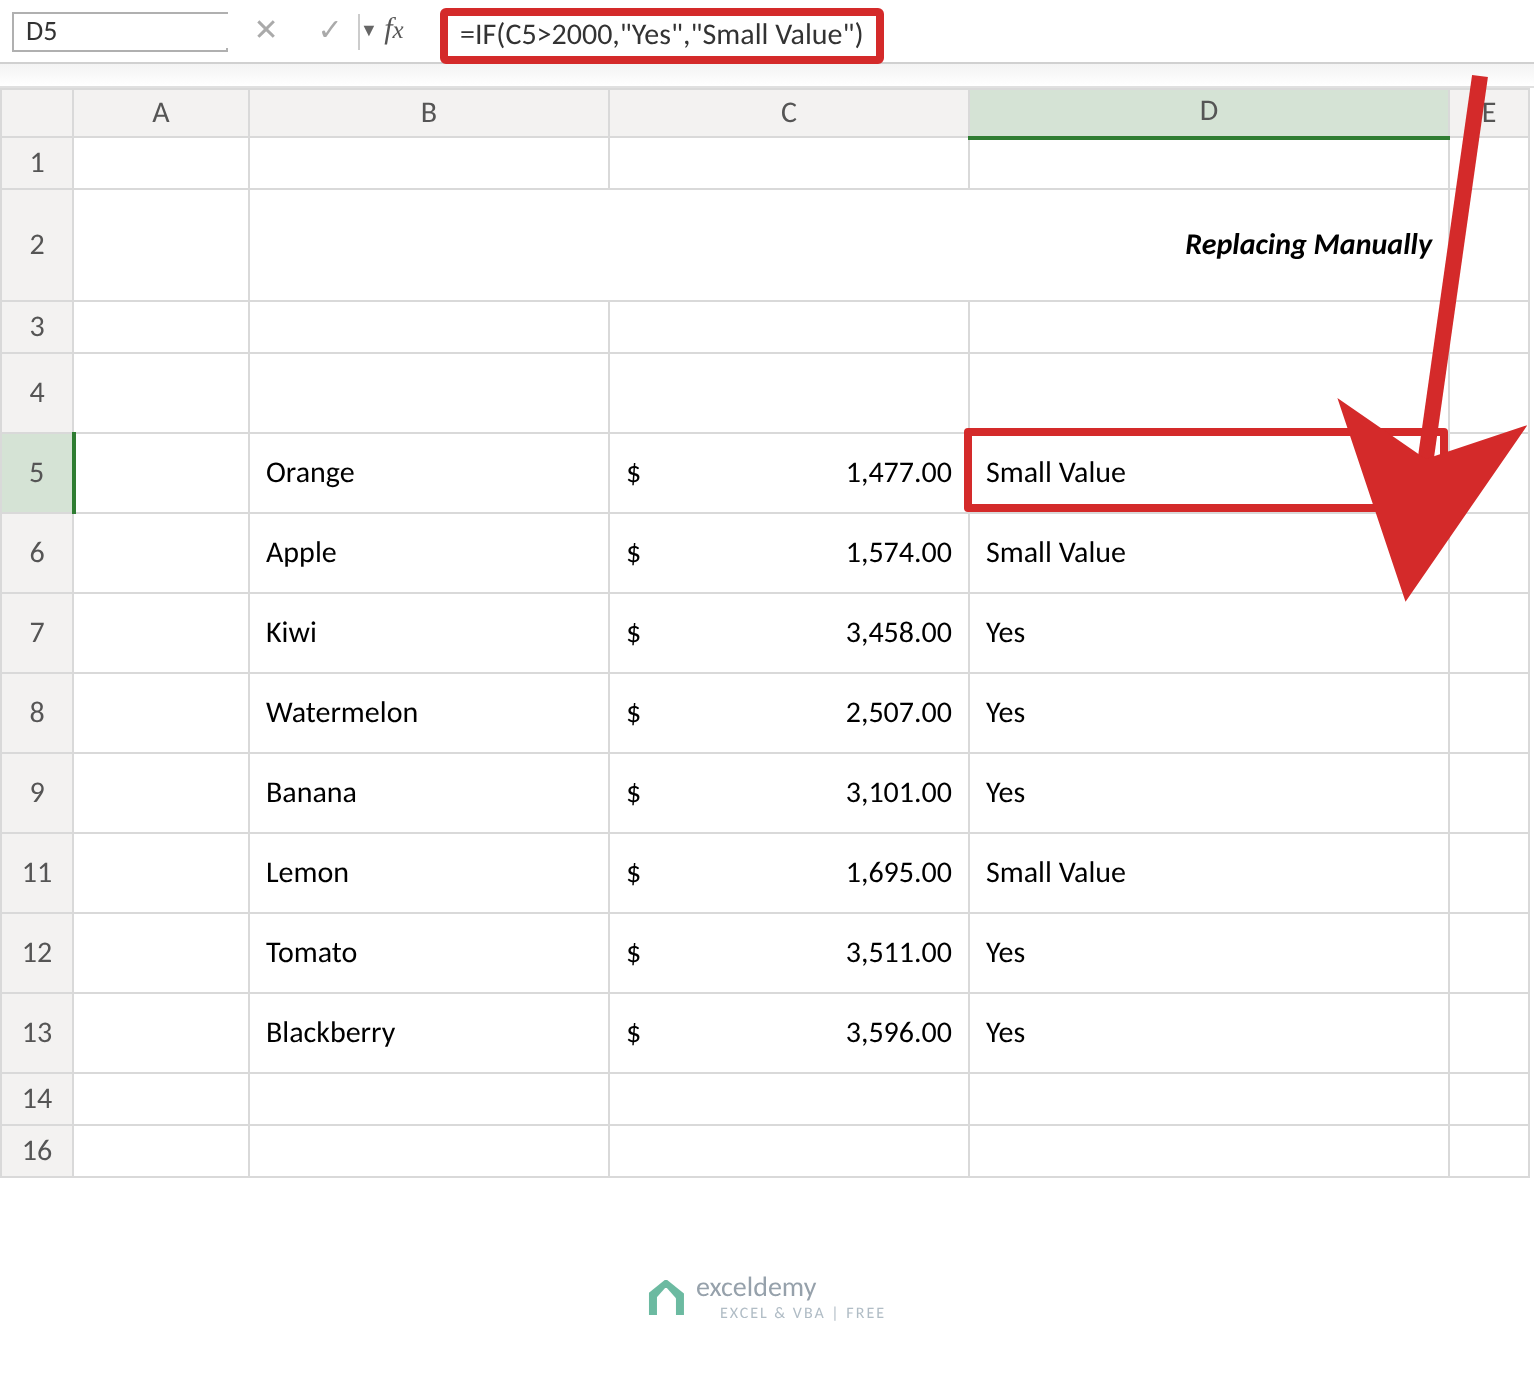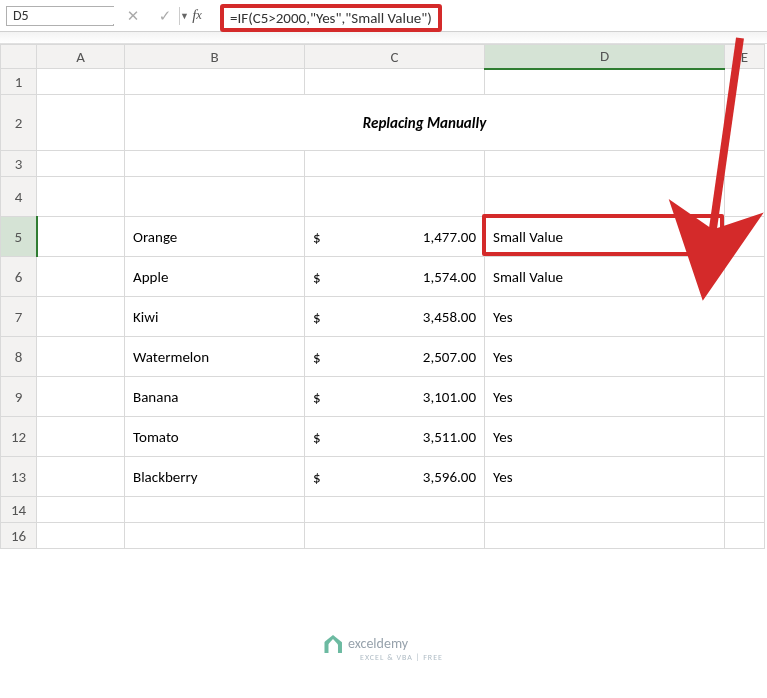--- a/index.html
+++ b/index.html
@@ -25,37 +25,37 @@
   th.col-head { background: #f3f2f1; color: #555; font-weight: normal; height: 24px; text-align: center; }
   th.col-head.active { background: #d5e3d5; border-bottom: 2px solid #2f7d32; }
   th.row-head { background: #f3f2f1; color: #555; font-weight: normal; width: 36px; text-align: center; }
   th.row-head.active { background: #d5e3d5; border-right: 2px solid #2f7d32; }
   th.corner { background: #f3f2f1; width: 36px; }
 
   td.cell { height: 40px; padding: 0 8px; background: #fff; }
   tr.short td.cell { height: 26px; }
 
   
-  .title-cell { text-align: center; font-size: 26px; font-weight: bold; font-style: italic; font-family: Calibri, Arial, sans-serif; }
+  .title-cell { text-align: right; font-size: 26px; font-weight: bold; font-style: italic; font-family: Calibri, Arial, sans-serif; }
 
   .data-header { background: #00b0e0; color: #fff; font-weight: bold; text-align: center; border: 1px solid #000; font-size: 17px; }
   .data-cell { border: 1px solid #000; font-size: 17px; padding: 0 10px; }
   .price-cell { text-align: left; position: relative; }
   .price-cell .cur { float: left; }
   .price-cell .amt { float: right; }
   .alt { background: #d6e6f4; }
 
   
   .sel-outline { position: absolute; border: 4px solid #d42a2a; pointer-events: none; border-radius: 2px; }
 
   
   .arrow-svg { position: absolute; pointer-events: none; }
 
   
-  .watermark { position: absolute; bottom: 36px; left: 50%; transform: translateX(-50%); display: flex; align-items: flex-start; gap: 6px; opacity: 0.7; font-size: 14px; color: #6a7a88; }
+  .watermark { position: absolute; bottom: 36px; left: 50%; transform: translateX(-50%); display: flex; align-items: center; gap: 6px; opacity: 0.7; font-size: 14px; color: #6a7a88; }
   .watermark .logo { width: 18px; height: 18px; background: #2f9e7a; clip-path: polygon(0 40%, 50% 0, 100% 40%, 100% 100%, 0 100%); position: relative; }
   .watermark .logo::after { content: ""; position: absolute; inset: 4px 4px 0 4px; background: #fff; clip-path: polygon(0 40%, 50% 0, 100% 40%, 100% 100%, 0 100%); }
   .watermark .sub { display: block; font-size: 8px; letter-spacing: 1px; color: #8fa0ad; margin-left: 12px; }
 </style>
 </head>
 <body>
 
 <div class="top-bar">
   <div class="name-box-wrap">
     <input class="name-box" value="D5" style="">
@@ -175,20 +175,31 @@
           <td class="cell"></td>
           <td class="cell data-cell">Banana</td>
           <td class="cell data-cell price-cell">
             <span class="cur">$</span>
             <span class="amt">3,101.00</span>
           </td>
           <td class="cell data-cell">Yes</td>
           <td class="cell"></td>
         </tr>
         <tr>
+          <th class="row-head">11</th>
+          <td class="cell"></td>
+          <td class="cell data-cell">Lemon</td>
+          <td class="cell data-cell price-cell">
+            <span class="cur">$</span>
+            <span class="amt">1,695.00</span>
+          </td>
+          <td class="cell data-cell">Small Value</td>
+          <td class="cell"></td>
+        </tr>
+        <tr>
           <th class="row-head">12</th>
           <td class="cell"></td>
           <td class="cell data-cell alt">Tomato</td>
           <td class="cell data-cell price-cell alt">
             <span class="cur">$</span>
             <span class="amt">3,511.00</span>
           </td>
           <td class="cell data-cell alt">Yes</td>
           <td class="cell"></td>
         </tr>

